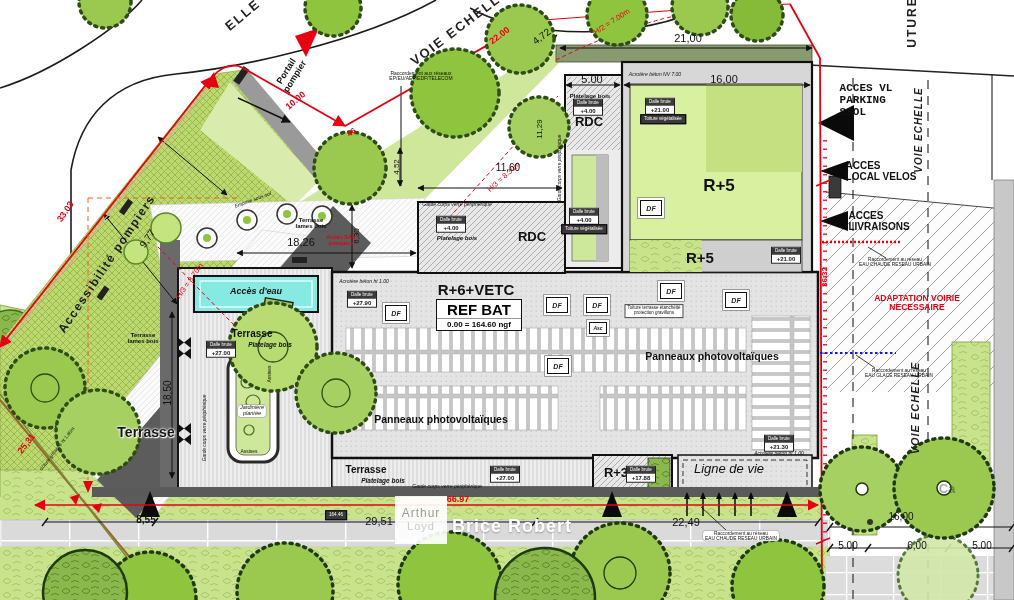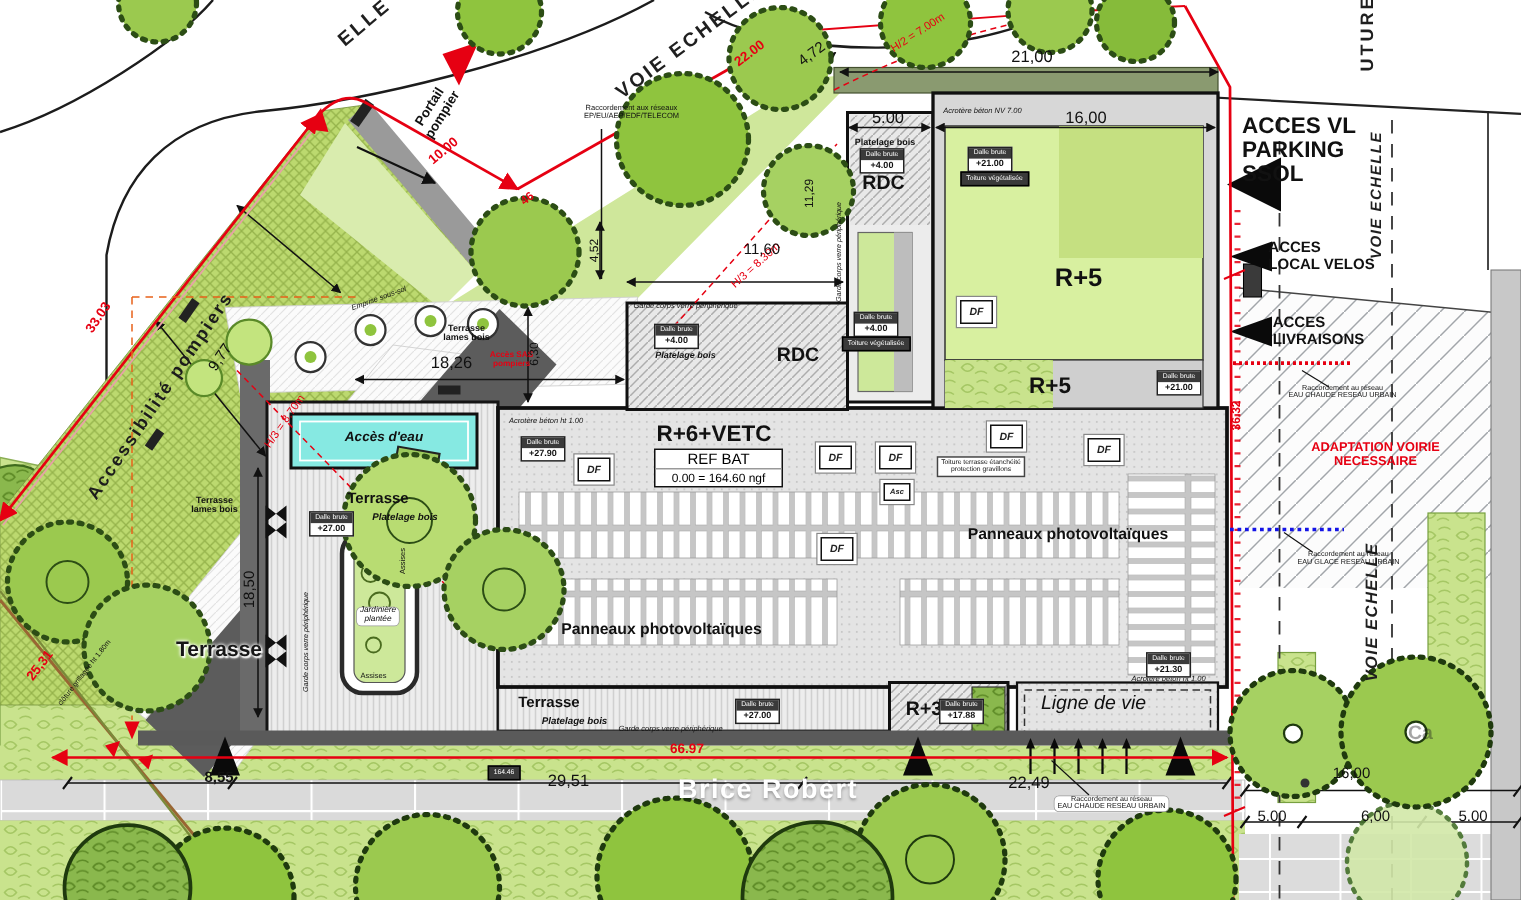--- a/index.html
+++ b/index.html
@@ -17,22 +17,22 @@
   .boxed{background:#fff;border:1px solid #444;padding:1px 2px}
   .acc{letter-spacing:1.5px;color:#1c1c1c}
   .left{text-align:left}
   .wm2{color:rgba(30,30,30,.4);font-weight:bold}
   .badge{position:absolute;transform:translate(-50%,-50%);border:1px solid #222;background:#fff;text-align:center;min-width:28px;z-index:3;line-height:1}
   .badge .bt{background:#3a3a3a;color:#fff;font-size:4.5px;padding:1px 2px;white-space:nowrap}
   .badge .bv{font-size:6px;font-weight:bold;padding:1px 2px;color:#111}
   .chip{position:absolute;transform:translate(-50%,-50%);background:#3a3a3a;color:#fff;font-size:4.5px;padding:1.5px 3px;white-space:nowrap;border:.5px solid #000;z-index:3;line-height:1}
   .df{position:absolute;transform:translate(-50%,-50%);border:1.5px solid #111;background:#fff;display:flex;align-items:center;justify-content:center;font-style:italic;font-weight:bold;color:#222;box-shadow:0 0 0 2px #fff,0 0 0 2.8px #888;z-index:3}
   .refbat{position:absolute;left:436px;top:299px;width:84px;border:1.5px solid #111;background:#fff;text-align:center;z-index:3}
-  .rb1{font-size:10px;font-weight:normal;border-bottom:.5px solid #999;padding-top:1px}
-  .rb2{font-size:8px;font-weight:normal;padding:1px 0}
+  .rb1{font-size:15px;font-weight:bold;border-bottom:.5px solid #999;padding-top:1px}
+  .rb2{font-size:8px;font-weight:bold;padding:1px 0}
   .wmlogo{position:absolute;left:395px;top:496px;width:52px;height:48px;background:rgba(255,255,255,.92);z-index:4;text-align:center;color:#9a9a9a}
   .wml1{font-size:12px;margin-top:10px;letter-spacing:1px}
   .wml2{font-size:11px;color:#c9c9c9;letter-spacing:1px}
   .wmname{position:absolute;left:452px;top:516px;font-size:18px;font-weight:bold;color:#fff;z-index:4;text-shadow:0 1px 2px rgba(0,0,0,.3);letter-spacing:1px}
 </style>
 </head>
 <body>
 
 <div id="stage">
 
@@ -304,20 +304,24 @@
   <circle cx="136" cy="252" r="12" fill="#c3e47e" stroke="#5a8a28" stroke-width="1.5"></circle>
   <circle cx="870" cy="522" r="3" fill="#333"></circle>
 </g>
 </svg>
 
 <div class="refbat">
   <div class="rb1">REF BAT</div>
   <div class="rb2">0.00 = 164.60 ngf</div>
 </div>
 
+<div class="wmlogo">
+  <div class="wml1">Arthur</div>
+  <div class="wml2">Loyd</div>
+</div>
 <div class="wmname">Brice Robert</div>
 
 <div id="overlay">
       <div class="lb b street" style="left: 243px; top: 15px; font-size: 13px; transform: translate(-50%, -50%) rotate(-40deg);">ELLE</div>
       <div class="lb b street" style="left: 460px; top: 27px; font-size: 13px; transform: translate(-50%, -50%) rotate(-37deg);">VOIE ECHELLE</div>
       <div class="lb b street" style="left: 912px; top: 22px; font-size: 12px; transform: translate(-50%, -50%) rotate(-90deg);">UTURE</div>
       <div class="lb bi street2" style="left: 919px; top: 130px; font-size: 10px; transform: translate(-50%, -50%) rotate(-90deg);">VOIE ECHELLE</div>
       <div class="lb bi street2" style="left: 916px; top: 408px; font-size: 11px; transform: translate(-50%, -50%) rotate(-90deg);">VOIE ECHELLE</div>
       <div class="lb b" style="left: 291px; top: 74px; font-size: 9px; transform: translate(-50%, -50%) rotate(-58deg);">Portail
 pompier</div>
@@ -383,21 +387,21 @@
       <div class="lb i" style="left: 205px; top: 428px; font-size: 4.8px; transform: translate(-50%, -50%) rotate(-90deg);">Garde corps verre périphérique</div>
       <div class="lb i" style="left: 253px; top: 200px; font-size: 5px; transform: translate(-50%, -50%) rotate(-20deg);">Emprise sous-sol</div>
       <div class="lb " style="left: 57px; top: 449px; font-size: 4.8px; transform: translate(-50%, -50%) rotate(-52deg);">clôture grillagée ht 1.80m</div>
       <div class="lb i" style="left: 655px; top: 75px; font-size: 5px; transform: translate(-50%, -50%) rotate(0deg);">Acrotère béton NV 7.00</div>
       <div class="lb i" style="left: 364px; top: 282px; font-size: 5px; transform: translate(-50%, -50%) rotate(0deg);">Acrotère béton ht 1.00</div>
       <div class="lb i" style="left: 779px; top: 454px; font-size: 5px; transform: translate(-50%, -50%) rotate(0deg);">Acrotère béton ht 1.00</div>
       <div class="lb b" style="left: 590px; top: 96px; font-size: 6px; transform: translate(-50%, -50%) rotate(0deg);">Platelage bois</div>
       <div class="lb bi" style="left: 457px; top: 238px; font-size: 6px; transform: translate(-50%, -50%) rotate(0deg);">Platelage bois</div>
       <div class="lb boxed" style="left: 654px; top: 311px; font-size: 4.5px; transform: translate(-50%, -50%) rotate(0deg);">Toiture terrasse étanchéité
 protection gravillons</div>
-      <div class="lb b left" style="left: 866px; top: 101px; font-size: 15px; transform: translate(-50%, -50%) rotate(0deg);">ACCES VL
+      <div class="lb b left" style="left: 866px; top: 101px; font-size: 11px; transform: translate(-50%, -50%) rotate(0deg); font-family: Liberation Mono, monospace;">ACCES VL
 PARKING
 SSOL</div>
       <div class="lb b left" style="left: 881px; top: 172px; font-size: 10px; transform: translate(-50%, -50%) rotate(0deg);">ACCES
 LOCAL VELOS</div>
       <div class="lb b left" style="left: 879px; top: 222px; font-size: 10px; transform: translate(-50%, -50%) rotate(0deg);">ACCES
 LIVRAISONS</div>
       <div class="lb " style="left: 421px; top: 76px; font-size: 5px; transform: translate(-50%, -50%) rotate(0deg);">Raccordement aux réseaux
 EP/EU/AEP/EDF/TELECOM</div>
       <div class="lb " style="left: 895px; top: 262px; font-size: 4.8px; transform: translate(-50%, -50%) rotate(0deg);">Raccordement au réseau
 EAU CHAUDE RESEAU URBAIN</div>

